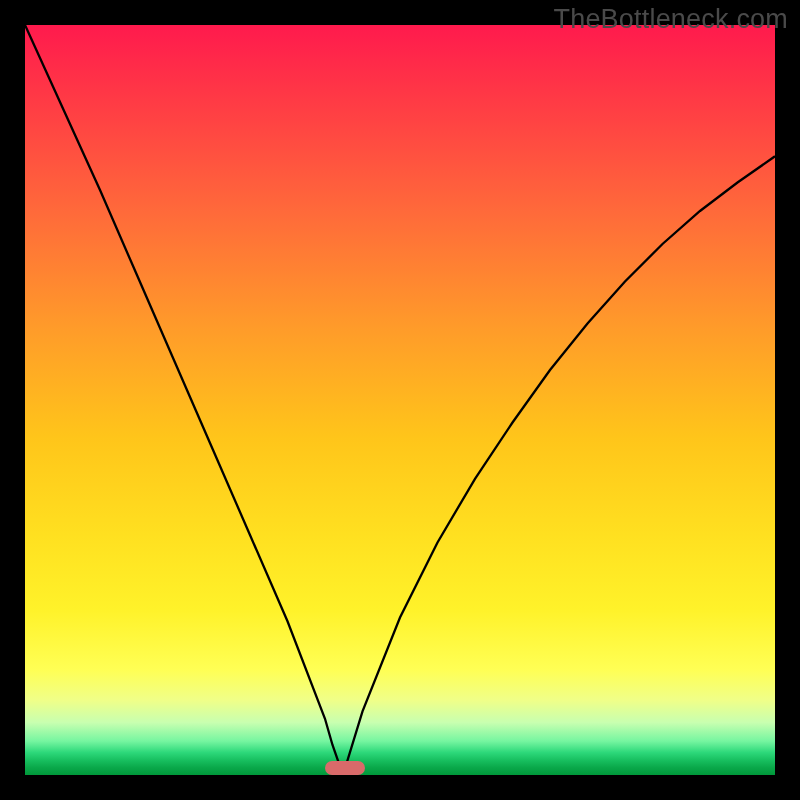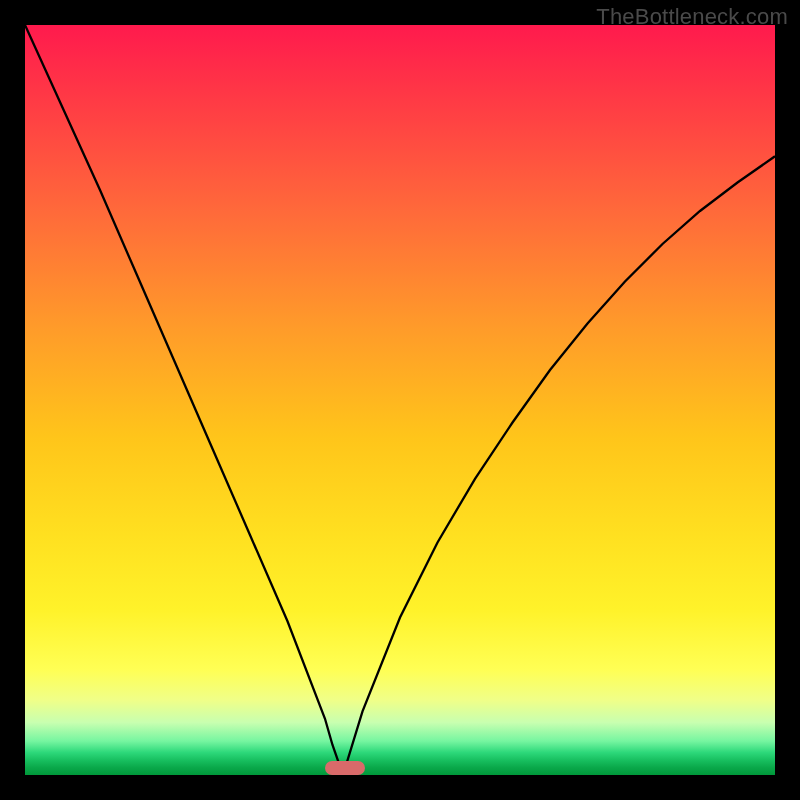--- a/index.html
+++ b/index.html
@@ -58,21 +58,21 @@
   .curve {
     position: absolute;
     inset: 0;
     pointer-events: none;
   }
   .watermark {
     position: absolute;
     top: 4px;
     right: 12px;
     color: #4a4a4a;
-    font-size: 22px;
+    font-size: 27px;
     font-weight: 500;
     letter-spacing: 0.2px;
   }
 </style>
 </head>
 <body>
 
 <div class="frame">
   <div class="plot">
     <div class="gradient"></div>

